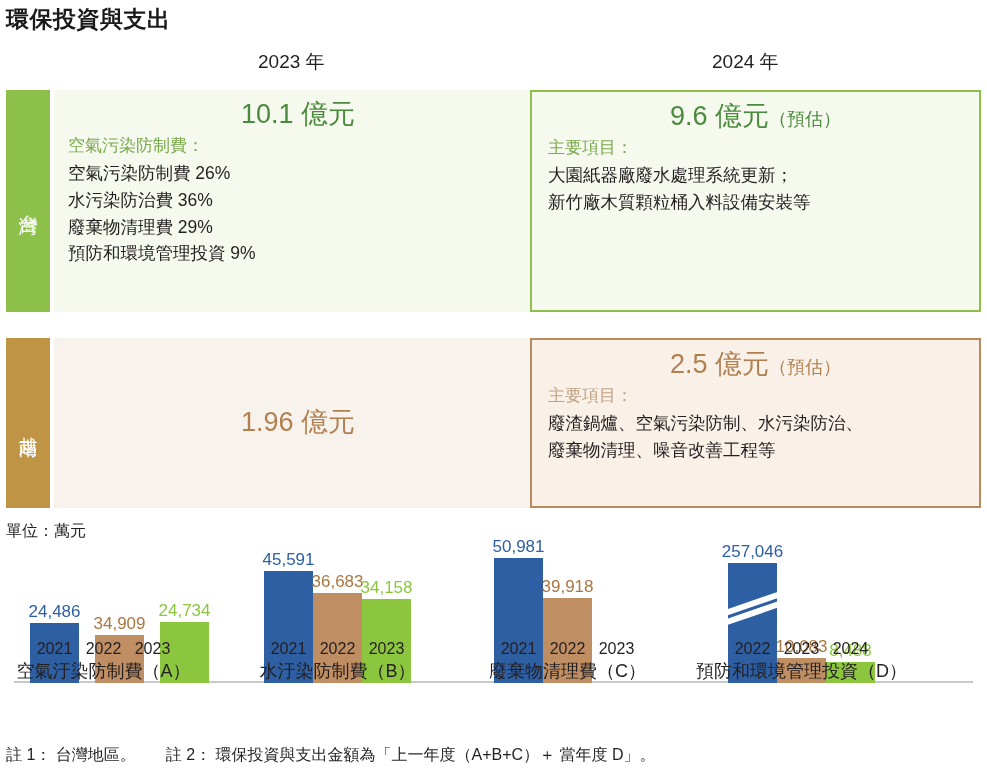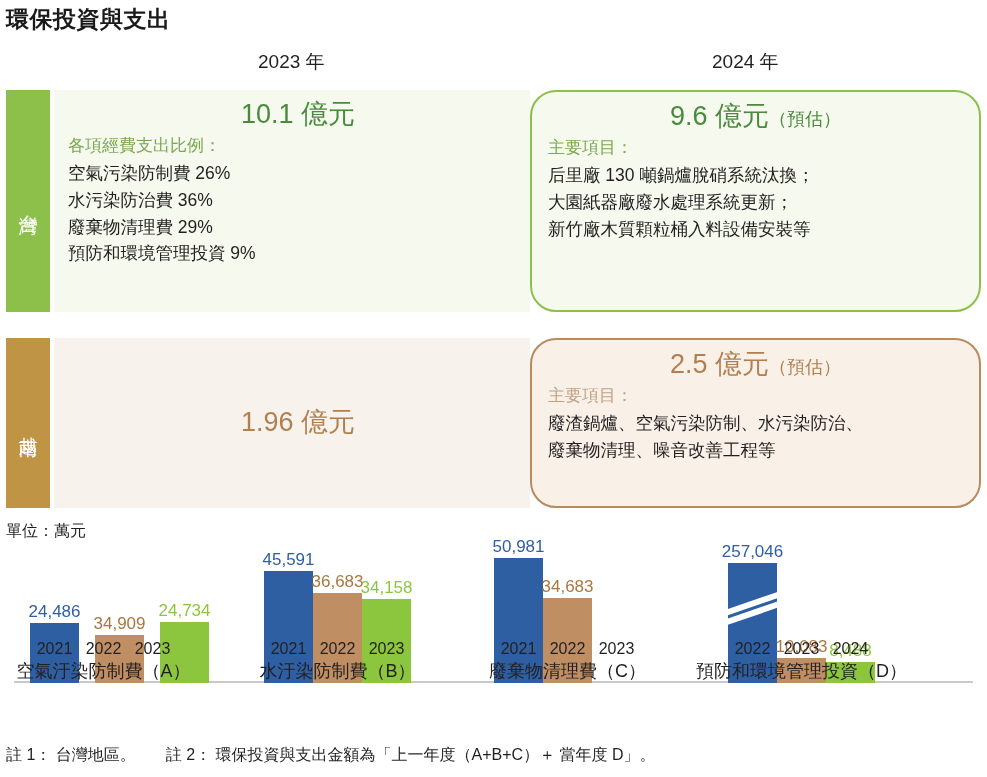--- a/index.html
+++ b/index.html
@@ -77,21 +77,20 @@
   .panel-prev-vn { background: #f8f2ec; display: flex; align-items: center; justify-content: center; }
 
   
   .panel-cur {
     position: absolute;
     top: 0;
     left: 524px;
     width: 451px;
     height: 100%;
     padding: 8px 16px 10px 16px;
-    border-radius: 26px;
   }
   .panel-cur-tw { background: #f5f9ee; border: 2px solid #8cc04a; }
   .panel-cur-vn { background: #f9f1e8; border: 2px solid #b98a5e; }
 
   .amount {
     text-align: center;
     font-size: 27px;
     line-height: 1.25;
     white-space: nowrap;
     margin-bottom: 2px;
@@ -238,33 +237,32 @@
   <div class="year-head year-2023">2023 年</div>
   <div class="year-head year-2024">2024 年</div>
 
   <div class="region-row row-tw">
     <div class="region-tab tab-tw">
       <span class="region-tab-label">台灣</span>
     </div>
 
     <div class="panel-prev panel-prev-tw">
       <div class="amount amount-tw">10.1 億元</div>
-      <div class="sub-head sub-head-tw">各項經費支出比例：</div>
+      <div class="sub-head sub-head-tw">空氣污染防制費：</div>
       <div class="detail-line">空氣污染防制費 26%</div>
       <div class="detail-line">水污染防治費 36%</div>
       <div class="detail-line">廢棄物清理費 29%</div>
       <div class="detail-line">預防和環境管理投資 9%</div>
     </div>
 
     <div class="panel-cur panel-cur-tw">
       <div class="amount amount-tw">
         <span>9.6 億元</span><span class="est">（預估）</span>
       </div>
       <div class="sub-head sub-head-tw">主要項目：</div>
-      <div class="detail-line">后里廠 130 噸鍋爐脫硝系統汰換；</div>
       <div class="detail-line">大園紙器廠廢水處理系統更新；</div>
       <div class="detail-line">新竹廠木質顆粒桶入料設備安裝等</div>
     </div>
   </div>
 
   <div class="region-row row-vn">
     <div class="region-tab tab-vn">
       <span class="region-tab-label">越南</span>
     </div>
 
@@ -337,21 +335,21 @@
       </div>
       <div class="group" style="left: 494px; width: 147px;">
         <div class="bars" style="width: 147px;">
           <div class="bar-wrap">
             <div class="bar c0" title="2021 50,981" style="height: 125px; padding-left: 43px;">
               <div class="bar-label c0">50,981</div>
             </div>
           </div>
           <div class="bar-wrap">
             <div class="bar c1" title="2022 34,683" style="height: 85px;">
-              <div class="bar-label c1">34,683</div>
+              <div class="bar-label c1">39,918</div>
             </div>
           </div>
         </div>
         <div class="year-ticks" style="width: 147px;">
           <div class="year-tick">2021</div>
           <div class="year-tick">2022</div>
           <div class="year-tick">2023</div>
         </div>
         <div class="group-label">廢棄物清理費（C）</div>
       </div>

